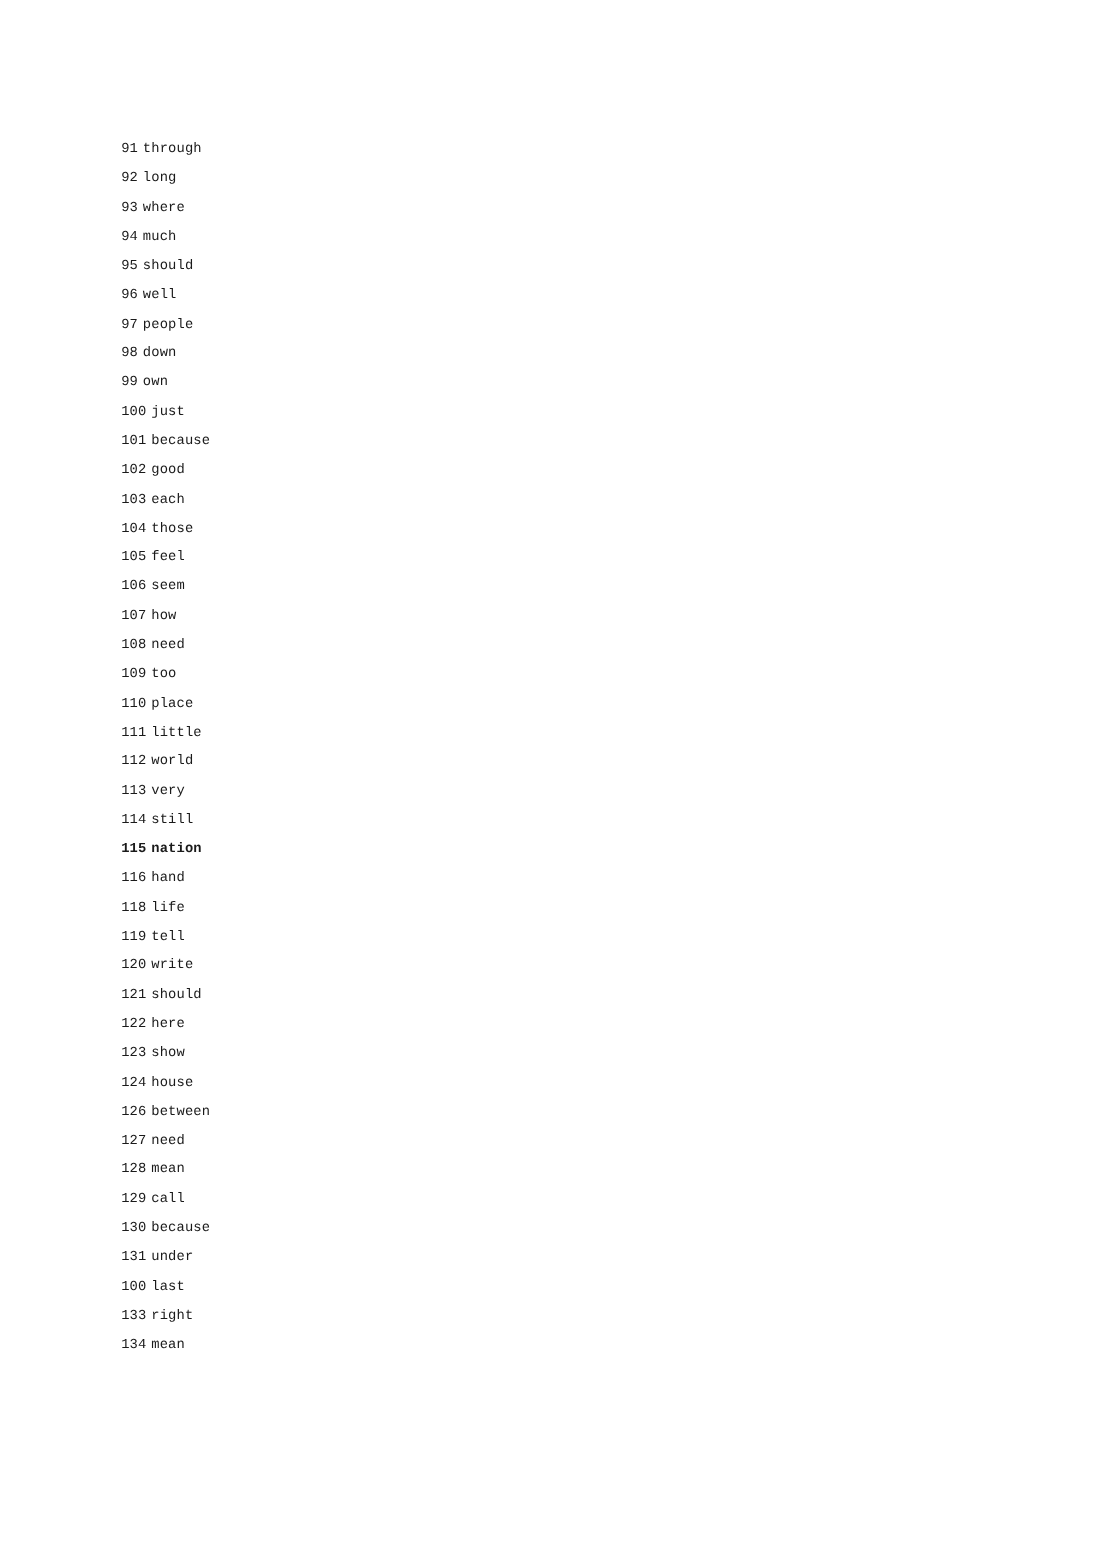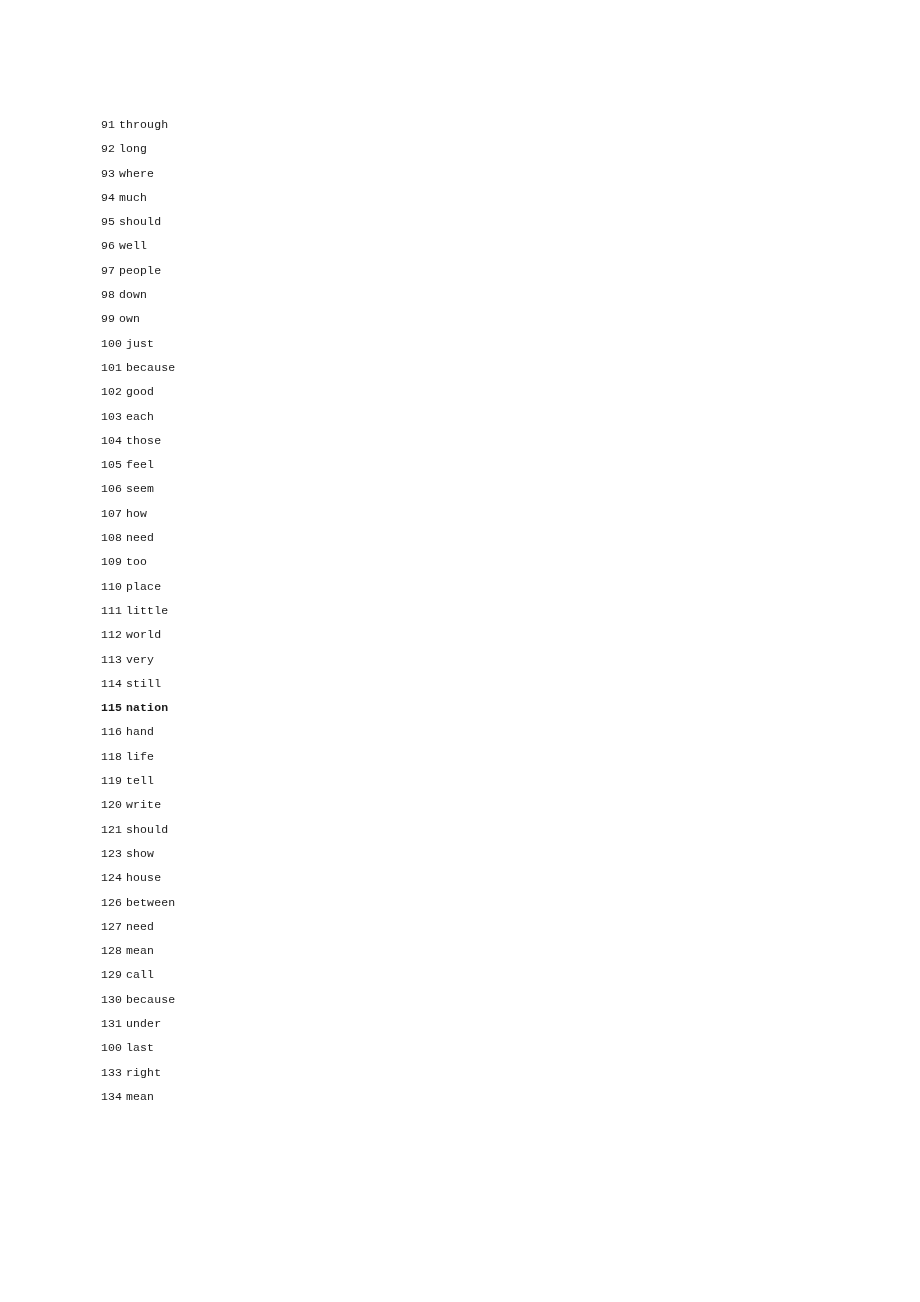--- a/index.html
+++ b/index.html
@@ -76,20 +76,21 @@
       <li class="word-entry"><span class="rank">111</span><span class="term">little</span></li>
       <li class="word-entry"><span class="rank">112</span><span class="term">world</span></li>
       <li class="word-entry"><span class="rank">113</span><span class="term">very</span></li>
       <li class="word-entry"><span class="rank">114</span><span class="term">still</span></li>
       <li class="word-entry is-emphasized"><span class="rank">115</span><span class="term">nation</span></li>
       <li class="word-entry"><span class="rank">116</span><span class="term">hand</span></li>
       <li class="word-entry"><span class="rank">118</span><span class="term">life</span></li>
       <li class="word-entry"><span class="rank">119</span><span class="term">tell</span></li>
       <li class="word-entry"><span class="rank">120</span><span class="term">write</span></li>
       <li class="word-entry"><span class="rank">121</span><span class="term">should</span></li>
+      <li class="word-entry"><span class="rank">122</span><span class="term">here</span></li>
       <li class="word-entry"><span class="rank">123</span><span class="term">show</span></li>
       <li class="word-entry"><span class="rank">124</span><span class="term">house</span></li>
       <li class="word-entry"><span class="rank">126</span><span class="term">between</span></li>
       <li class="word-entry"><span class="rank">127</span><span class="term">need</span></li>
       <li class="word-entry"><span class="rank">128</span><span class="term">mean</span></li>
       <li class="word-entry"><span class="rank">129</span><span class="term">call</span></li>
       <li class="word-entry"><span class="rank">130</span><span class="term">because</span></li>
       <li class="word-entry"><span class="rank">131</span><span class="term">under</span></li>
       <li class="word-entry"><span class="rank">100</span><span class="term">last</span></li>
       <li class="word-entry"><span class="rank">133</span><span class="term">right</span></li>

